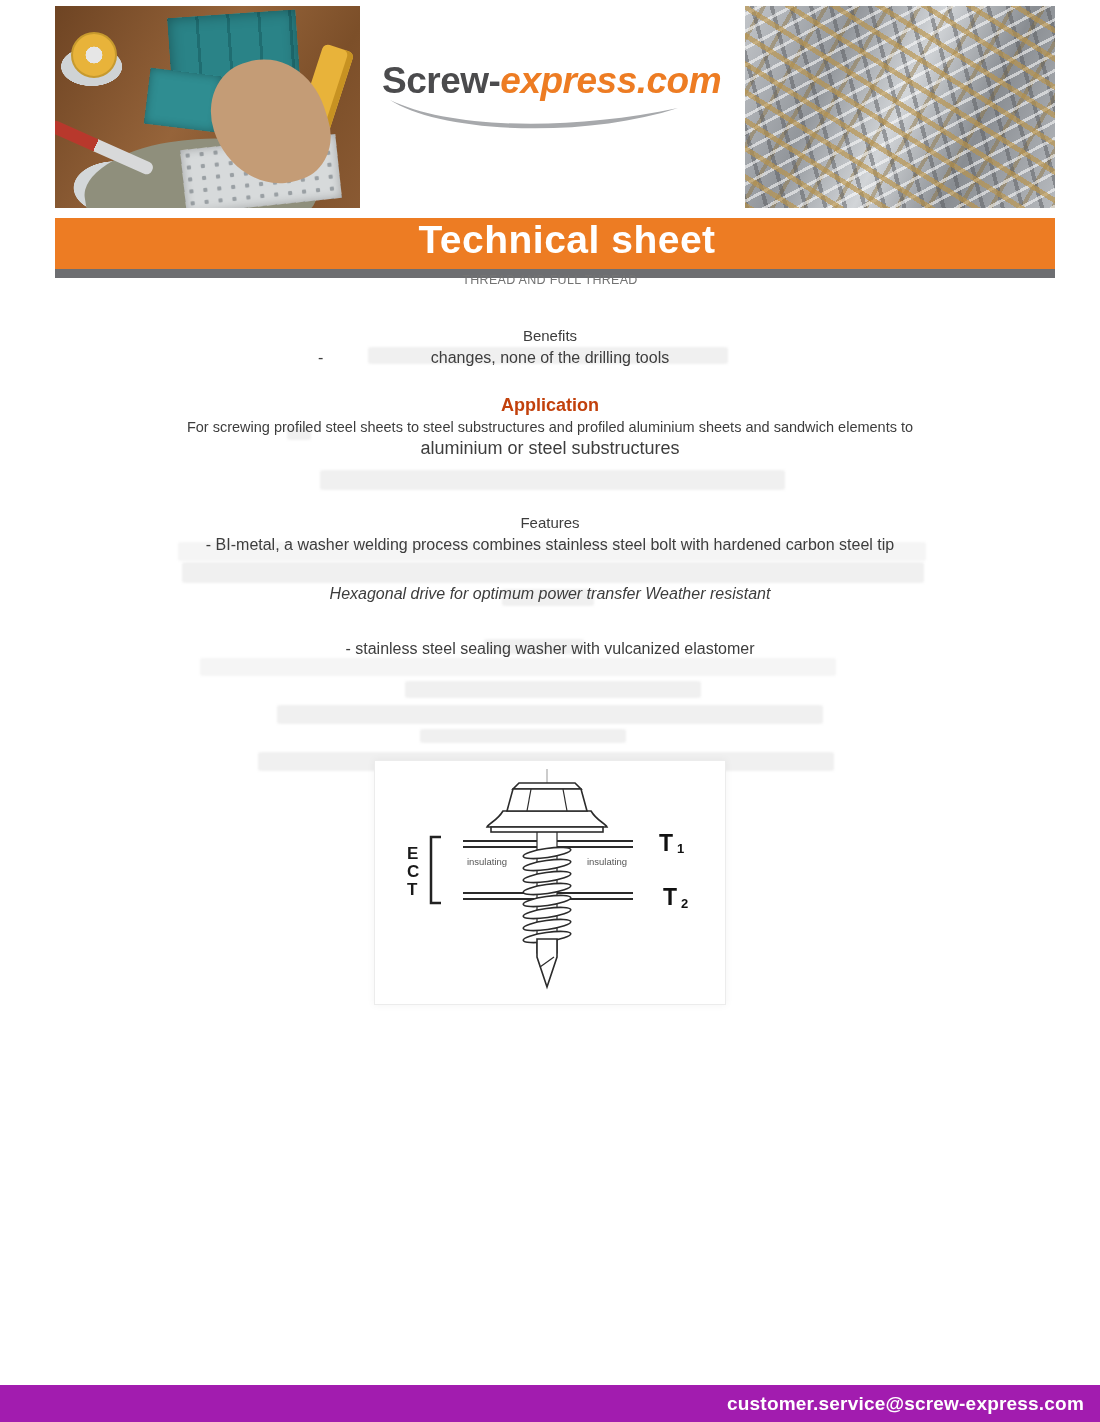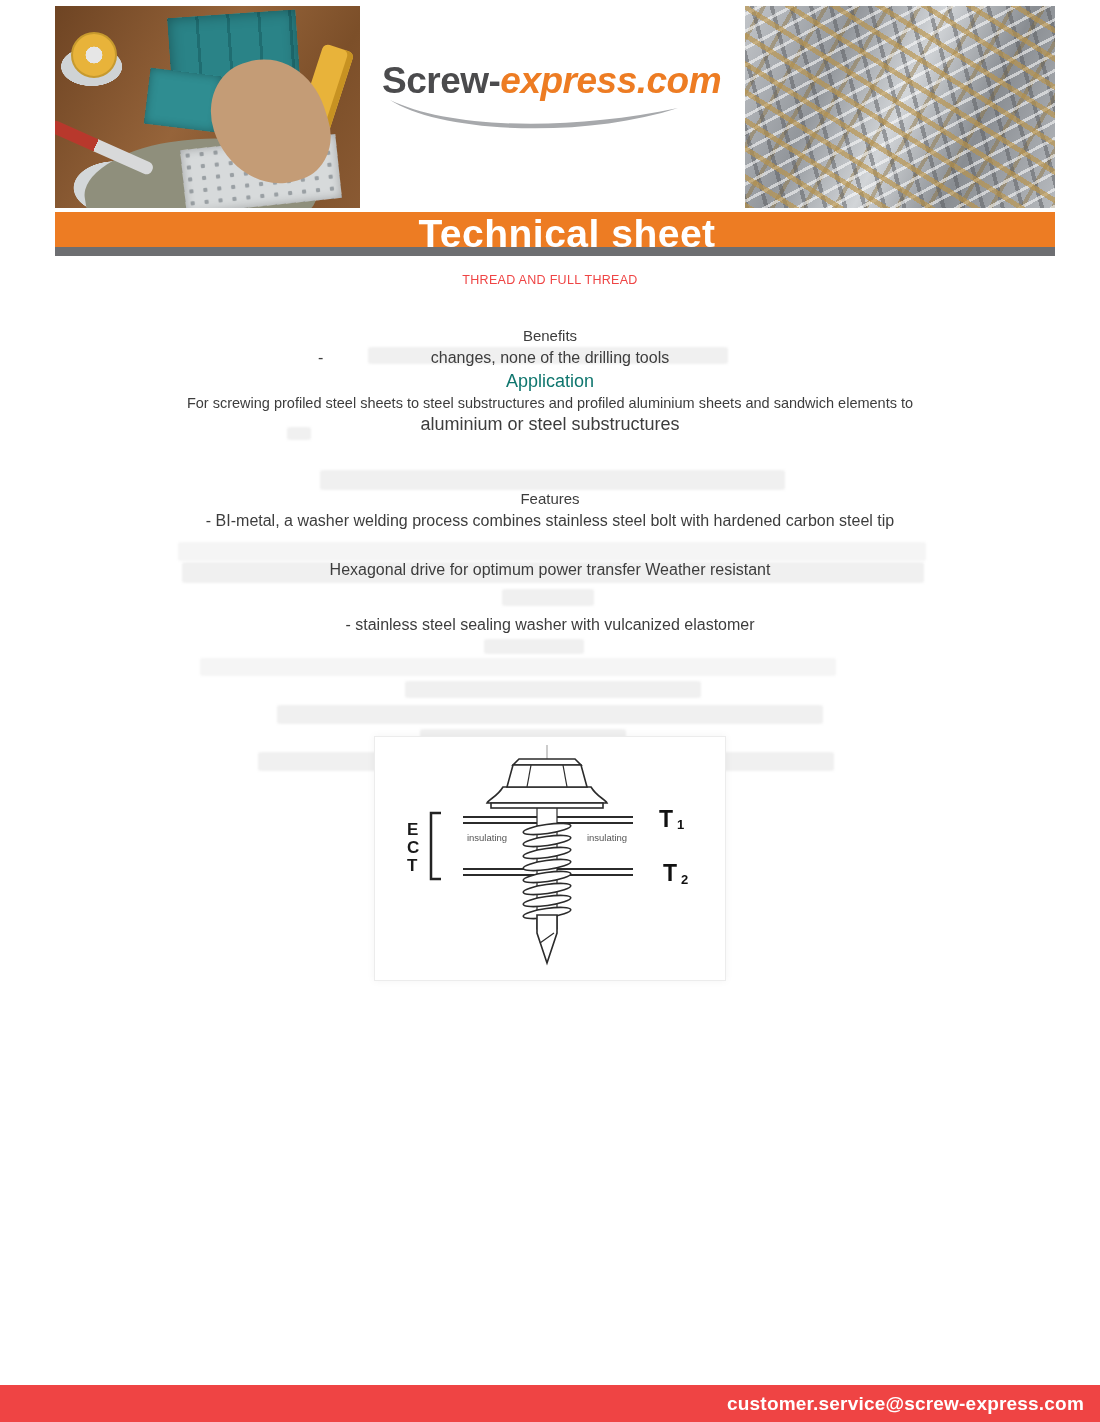--- a/index.html
+++ b/index.html
@@ -46,56 +46,56 @@
       repeating-linear-gradient(-60deg, rgba(140,110,50,0.4) 0 4px, rgba(0,0,0,0) 4px 27px),
       linear-gradient(115deg, #c2c5c9 0%, #93979c 28%, #d2d5d8 50%, #898d92 72%, #b7babe 100%);
   }
 
   .logo-wrap { position:absolute; left:382px; top:60px; width:340px; }
   .logo-text { font-size:37px; font-weight:bold; color:#4b4b4d; letter-spacing:-0.5px; white-space:nowrap; }
   .logo-text .orange { color:#ed7c23; font-style:italic; }
   .swoosh { display:block; margin:-6px 0 0 2px; }
 
   
-  .banner { position:absolute; left:55px; top:212px; width:1000px; height:44px;
+  .banner { position:absolute; left:55px; top:218px; width:1000px; height:60px;
     background:#ed7c23; border-bottom:9px solid #6d6e71; text-align:center;padding-left:24px; }
   .banner-title { font-size:39px; font-weight:800; color:#fff; line-height:44px; letter-spacing:.5px; }
 
   
   .artifact { position:absolute; background:#f0f0f0; border-radius:3px; filter:blur(1.2px); z-index:0; }
   .artifact.light { background:#f5f5f5; }
 
   
   .content { position:absolute; left:0; top:271px; width:1100px; text-align:center; z-index:1; color:#3d3d3d; }
   .nowrap { white-space:nowrap; }
   .title-line { display:block; font-size:16.5px; line-height:24px; color:#3d3d3d; }
   .title { margin-top:28px; }
-  .subtitle { font-size:12.5px; line-height:15px; color:#ef4444; margin-top:2px; letter-spacing:.3px; }
+  .subtitle { font-size:12.5px; line-height:15px; color:#737373; margin-top:2px; letter-spacing:.3px; }
   .section-h { font-size:15px; line-height:20px; margin-top:38px; }
   .b-line { font-size:16px; line-height:23px; }
   .b-line3 { position:relative; }
   .dash-left { position:absolute; left:318px; top:0; }
-  .app-h { font-size:18px; font-weight:400; line-height:24px; color:#0f766e; }
+  .app-h { font-size:18px; font-weight:700; line-height:24px; margin-top:24px; color:#c2410c; }
   .app-1 { font-size:14.5px; line-height:20px; }
   .app-2 { font-size:18px; line-height:23px; }
   .feat-h { margin-top:53px; }
   .f-line { font-size:16px; line-height:23px; }
-  .f2 { margin-top:26px; }
+  .f2 { margin-top:26px;font-style:italic; }
   .f3 { margin-top:32px; }
 
   
   .diagram-box { width:352px; height:245px; margin:100px auto 0; background:#fff;
     border:1px solid #ececec; box-shadow:0 0 8px rgba(0,0,0,.05); }
   .ect { font-family:"Liberation Sans", sans-serif; font-weight:bold; font-size:17px; fill:#1a1a1a; }
   .tlab { font-family:"Liberation Sans", sans-serif; font-weight:bold; font-size:23px; fill:#111; }
   .tsub { font-family:"Liberation Sans", sans-serif; font-weight:bold; font-size:13px; fill:#111; }
   .ins { font-family:"Liberation Sans", sans-serif; font-size:9.5px; fill:#555; }
 
   
-  .footer { position:absolute; left:0; bottom:0; width:1100px; height:37px; background:#ef4444;
+  .footer { position:absolute; left:0; bottom:0; width:1100px; height:37px; background:#a21caf;
     text-align:right; padding-right:16px; }
   .footer-email { color:#ffffff; font-weight:700; font-size:19px; line-height:37px; letter-spacing:.2px; }
 </style>
 </head>
 <body>
 
 <div class="page">
 
   <div>
     <div class="photo photo-left">

